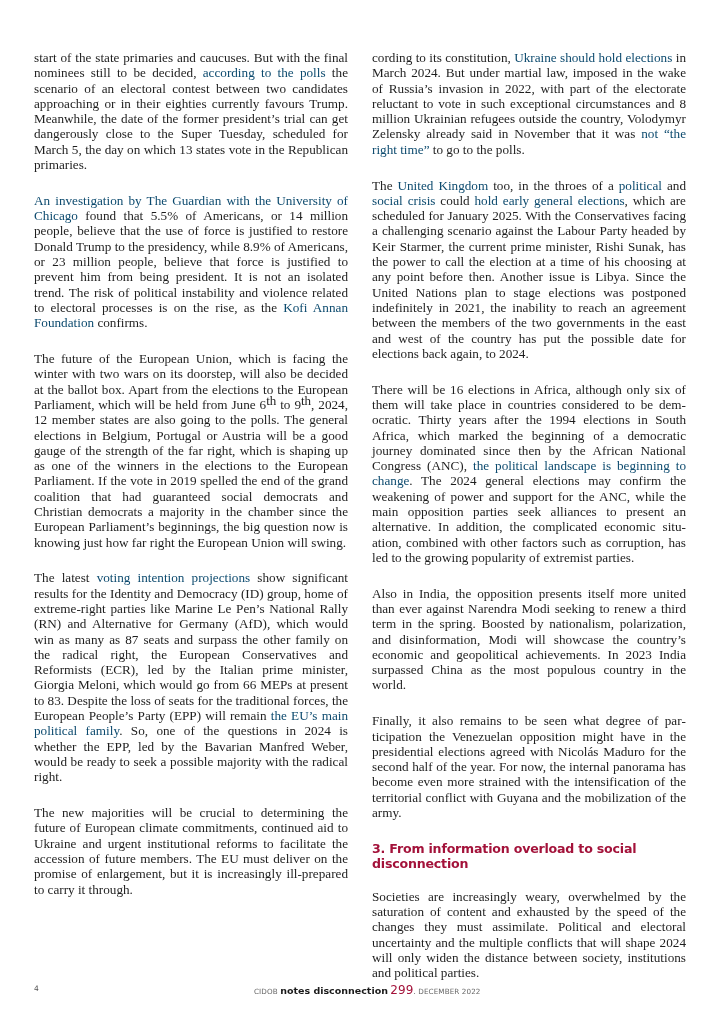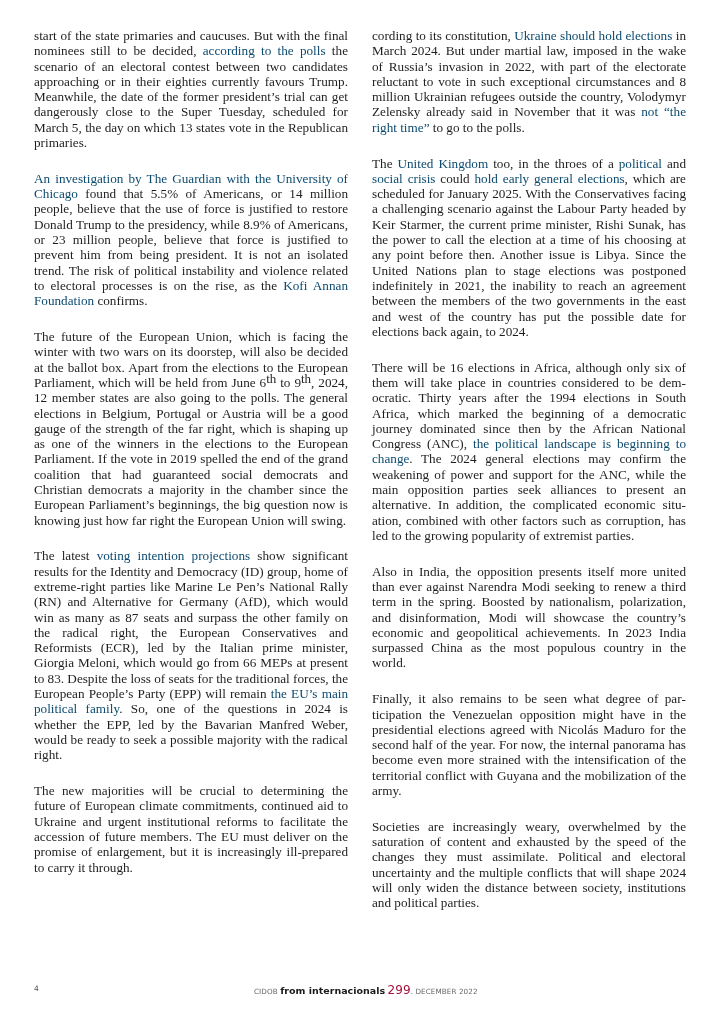--- a/index.html
+++ b/index.html
@@ -1,18 +1,18 @@
 <!DOCTYPE html>
 <html><head>
   <meta charset="utf-8">
   <style>
     html, body { margin: 0; padding: 0; background: #ffffff; }
     body { width: 724px; height: 1024px; position: relative; overflow: hidden; }
     .page { position: absolute; left: 0; top: 0; width: 724px; height: 1024px; background: #fff; }
-    .col { position: absolute; top: 28px; width: 314px; }
+    .col { position: absolute; top: 50px; width: 314px; }
     .col-left { left: 34px; }
     .col-right { left: 372px; }
     p.para {
       margin: 0 0 20.5px 0;
       font-family: "Liberation Serif", "DejaVu Serif", serif;
       font-size: 13.2px;
       line-height: 15.3px;
       color: #1e1e1e;
       text-align: justify;
       hyphens: manual;
@@ -58,22 +58,23 @@
     <p class="para"><span>cording to its constitution, </span><span class="link">Ukraine should hold elec­tions</span><span> in March 2024. But under martial law, imposed in the wake of Russia’s invasion in 2022, with part of the electorate reluctant to vote in such exceptional circum­stances and 8 million Ukrainian refugees outside the country, Volodymyr Zelensky already said in Novem­ber that it was </span><span class="link">not “the right time”</span><span> to go to the polls.</span></p>
 
     <p class="para"><span>The </span><span class="link">United Kingdom</span><span> too, in the throes of a </span><span class="link">political</span><span> and </span><span class="link">social crisis</span><span> could </span><span class="link">hold early general elections</span><span>, which are scheduled for January 2025. With the Conservatives facing a challenging scenario against the Labour Party headed by Keir Starmer, the current prime minister, Ri­shi Sunak, has the power to call the election at a time of his choosing at any point before then. Another issue is Libya. Since the United Nations plan to stage elec­tions was postponed indefinitely in 2021, the inability to reach an agreement between the members of the two governments in the east and west of the country has put the possible date for elections back again, to 2024.</span></p>
 
     <p class="para"><span>There will be 16 elections in Africa, although only six of them will take place in countries considered to be dem­ocratic. Thirty years after the 1994 elections in South Africa, which marked the beginning of a democratic journey dominated since then by the African National Congress (ANC), </span><span class="link">the political landscape is beginning to change</span><span>. The 2024 general elections may confirm the weakening of power and support for the ANC, while the main opposition parties seek alliances to present an alternative. In addition, the complicated economic situ­ation, combined with other factors such as corruption, has led to the growing popularity of extremist parties.</span></p>
 
     <p class="para">Also in India, the opposition presents itself more unit­ed than ever against Narendra Modi seeking to renew a third term in the spring. Boosted by nationalism, polarization, and disinformation, Modi will showcase the country’s economic and geopolitical achievements. In 2023 India surpassed China as the most populous country in the world.</p>
 
     <p class="para">Finally, it also remains to be seen what degree of par­ticipation the Venezuelan opposition might have in the presidential elections agreed with Nicolás Maduro for the second half of the year. For now, the internal pan­orama has become even more strained with the inten­sification of the territorial conflict with Guyana and the mobilization of the army.</p>
 
+    <h3 class="section">3. From information overload to social disconnection</h3>
 
     <p class="para">Societies are increasingly weary, overwhelmed by the saturation of content and exhausted by the speed of the changes they must assimilate. Political and electoral uncertainty and the multiple conflicts that will shape 2024 will only widen the distance between society, in­stitutions and political parties.</p>
   </div>
 
   <div class="footer">
     <span class="page-num">4</span>
-    <span class="footer-brand"><span>CIDOB</span> <span class="pub">from internacionals</span> <span class="issue">299</span><span>. DECEMBER 2022</span></span>
+    <span class="footer-brand"><span>CIDOB</span> <span class="pub">notes disconnection</span> <span class="issue">299</span><span>. DECEMBER 2022</span></span>
   </div>
 
 </div>
 
 </body></html>

